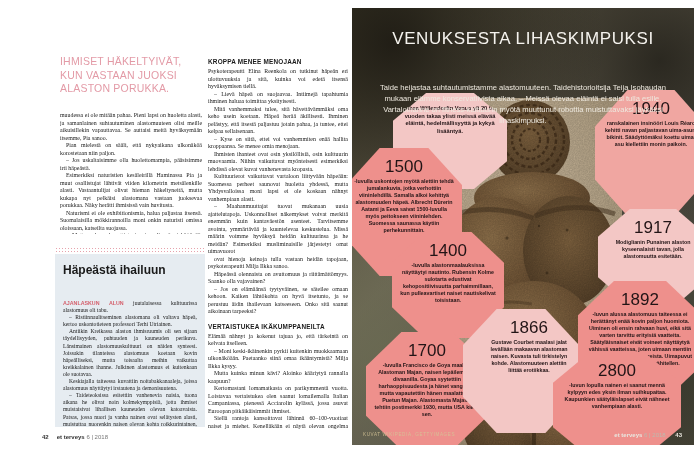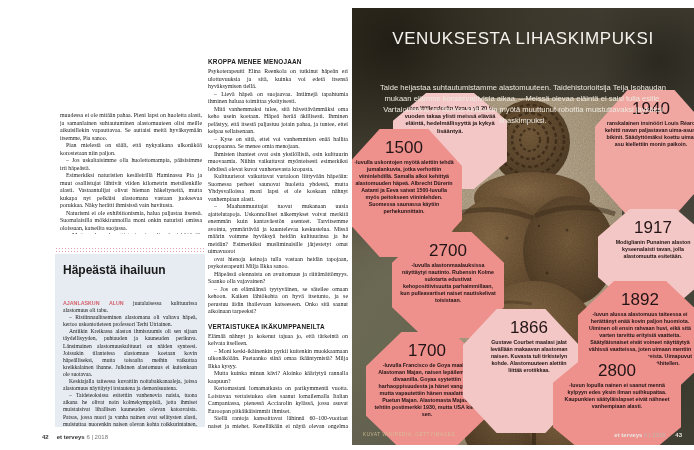--- a/index.html
+++ b/index.html
@@ -53,21 +53,21 @@
       box-sizing:border-box;padding:10px 8px 6px 8px;text-align:center;
       clip-path:polygon(29% 0,71% 0,100% 29%,100% 71%,71% 100%,29% 100%,0 71%,0 29%);
       font-family:"Liberation Sans",sans-serif;color:#221416;}
   .oct .oct-year{font-weight:normal;font-size:17px;line-height:1.05;}
   .oct .oct-text{font-weight:bold;font-size:5.3px;line-height:1.32;margin-top:2px;}
   .oct.light{background:#f3c7c5;}
   .oct.med{background:#ee908c;}
   .oct.med2{background:#f0a6a1;}
 
   .oct-intro {left:41px;  top:85px;  width:114px;height:96px;}
-  .oct-1500  {left:-6px;  top:121px; width:116px;height:128px;}
+  .oct-1500  {left:-6px;  top:140px; width:116px;height:128px;}
   .oct-1600  {left:40px;  top:224px; width:112px;height:106px;}
   .oct-1700  {left:14px;  top:324px; width:122px;height:118px;}
   .oct-1866  {left:111px; top:301px; width:116px;height:124px;padding-left:24px;}
   .oct-1940  {left:243px; top:82px;  width:112px;height:126px;}
   .oct-1917  {left:246px; top:201px; width:110px;height:96px;}
   .oct-1900  {left:226px; top:273px; width:124px;height:118px;}
   .oct-1800  {left:201px; top:344px; width:128px;height:106px;}
 
   .photo-credit{position:absolute;left:11px;top:424px;z-index:6;
       font-family:"Liberation Sans",sans-serif;font-size:4.6px;letter-spacing:.6px;
@@ -76,20 +76,21 @@
       font-family:"Liberation Sans",sans-serif;font-size:6px;color:#e9e6df;}
   .footer-right .mag{font-weight:bold;}
   .footer-right .iss{color:#bdb9ae;}
   .footer-right .pn{font-weight:bold;margin-left:8px;}
 </style>
 </head>
 <body>
 
 <div class="left-page">
 
+  <div class="pull-quote">IHMISET HÄKELTYIVÄT, KUN VASTAAN JUOKSI ALASTON PORUKKA.</div>
 
   <div class="col col1 body">
     <p>muudessa ei ole mitään pahaa. Pieni lapsi on huoletta alasti, ja samanlainen suhtautuminen alastomuuteen olisi meille aikuisillekin vapauttavaa. Se auttaisi meitä hyväksymään itsemme, Pia sanoo.</p>
     <p>Pian mielestä on sääli, että nykyaikana ulkonäköä korostetaan niin paljon.</p>
     <p>– Jos uskaltaisimme olla huolettomampia, pääsisimme irti häpeästä.</p>
     <p>Esimerkiksi naturistien kesäleirillä Haminassa Pia ja muut osallistujat lähtivät viiden kilometrin metsälenkille alasti. Vastaantulijat olivat hieman häkeltyneitä, mutta kukapa nyt pelkäisi alastomana vastaan juoksevaa porukkaa. Näky herätti ihmisissä vain huvitusta.</p>
     <p>Naturismi ei ole exhibitionismia, halua paljastaa itsensä. Suomalaisilla mökkirannoilla moni onkin naturisti omissa oloissaan, katseilta suojassa.</p>
     <p>– Mutta onhan eksoottista ja visuaalisesti viehättävää, kun sata ihmistä tanssii, laulaa ja nauraa yhdessä alasti.</p>
   </div>
 
@@ -207,21 +208,21 @@
   <div class="oct light oct-intro">
     <div class="oct-text" style="font-size:5.7px;">Uhkea Willendorfin Venus yli 20 000 vuoden takaa ylisti meissä elävää eläintä, hedelmällisyyttä ja kykyä lisääntyä.</div>
   </div>
 
   <div class="oct med oct-1500">
     <div class="oct-year">1500</div>
     <div class="oct-text">-luvulla uskontojen myötä alettiin tehdä jumalankuvia, jotka verhottiin viininlehdillä. Samalla alkoi kehittyä alastomuuden häpeä. Albrecht Dürerin Aatami ja Eeva saivat 1500-luvulla myös peitokseen viininlehden. Suomessa saunassa käytiin perhekunnittain.</div>
   </div>
 
   <div class="oct med oct-1600">
-    <div class="oct-year">2700</div>
+    <div class="oct-year">1400</div>
     <div class="oct-text">-luvulla alastonmaalauksissa näyttäytyi nautinto. Rubensin Kolme sulotarta edustivat kehopositiivisuutta parhaimmillaan, kun pulleavartiset naiset nautiskelivat toisistaan.</div>
   </div>
 
   <div class="oct med oct-1700">
     <div class="oct-year">1700</div>
     <div class="oct-text">-luvulla Francisco de Goya maalasi Alastoman Majan, naisen lepäilemässä divaanilla. Goyaa syytettiin harhaoppisuudesta ja hänet vangittiin, mutta vapautettiin hänen maalattuaan Puetun Majan. Alastomasta Majasta tehtiin postimerkki 1930, mutta USA kielsi sen.</div>
   </div>
 
   <div class="oct light oct-1866">
     <div class="oct-year">1866</div>

